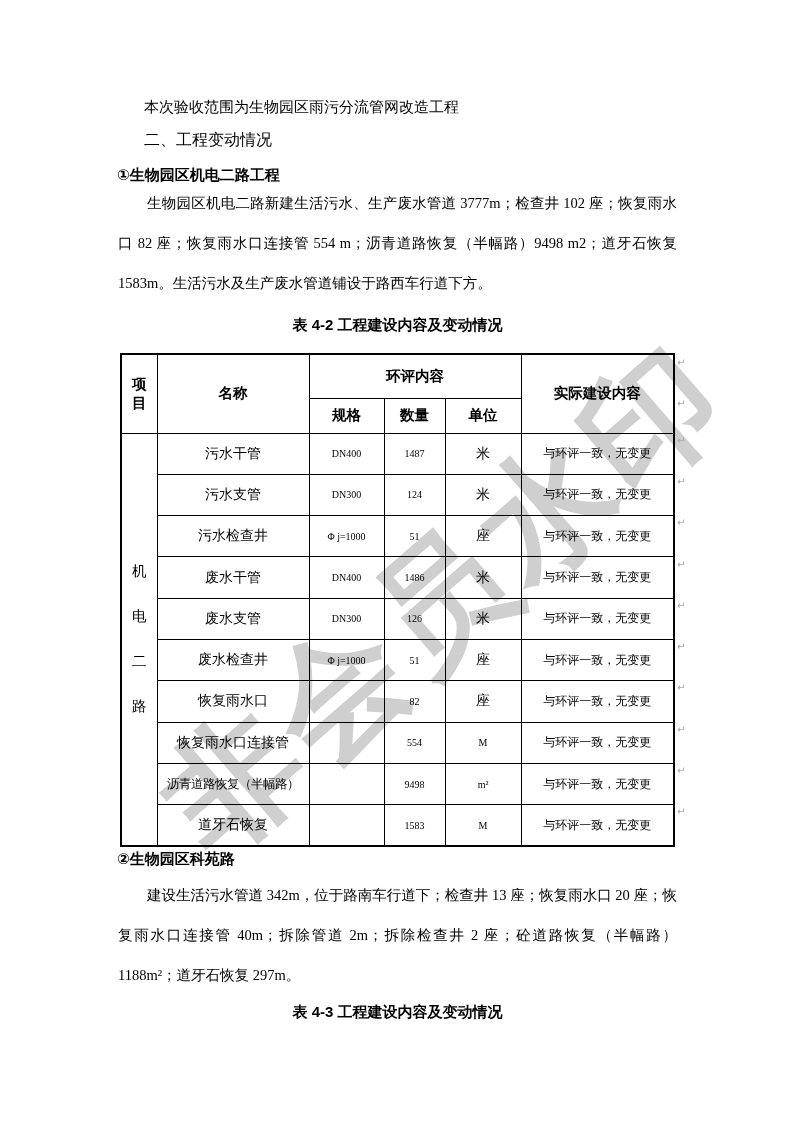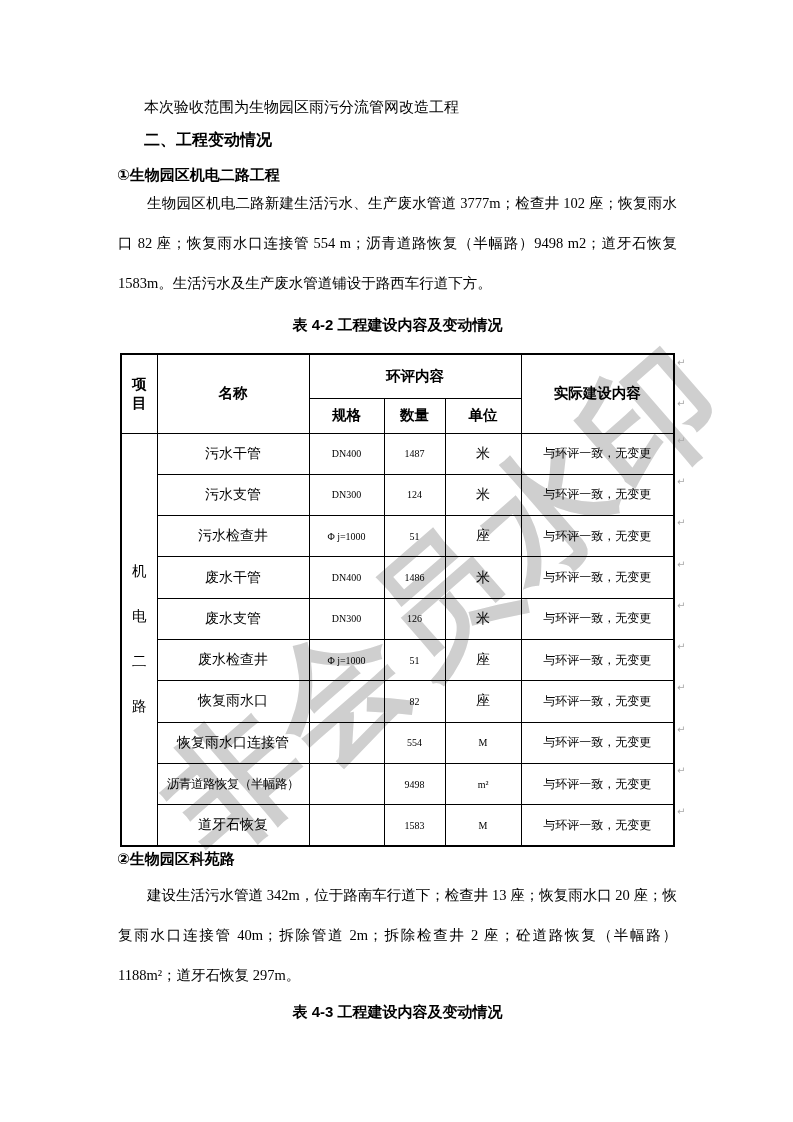--- a/index.html
+++ b/index.html
@@ -27,21 +27,21 @@
     font-family: "Liberation Sans", "DejaVu Sans", sans-serif;
     user-select: none;
   }
   .layer { position: absolute; z-index: 1; }
   .intro {
     left: 144px; top: 97px; width: 535px;
     font-size: 15px; line-height: 20px;
   }
   .sec-heading {
     left: 144px; top: 130px;
-    font-size: 16px; font-weight: bold;
+    font-size: 16px; font-weight: normal;
     font-family: "Liberation Sans", "DejaVu Sans", sans-serif;
   }
   .sub-heading {
     font-size: 15px; font-weight: bold;
     font-family: "Liberation Sans", "DejaVu Sans", sans-serif;
   }
   .sub1 { left: 117px; top: 166px; }
   .sub2 { left: 117px; top: 850px; }
   .para {
     left: 118px; width: 559px;

